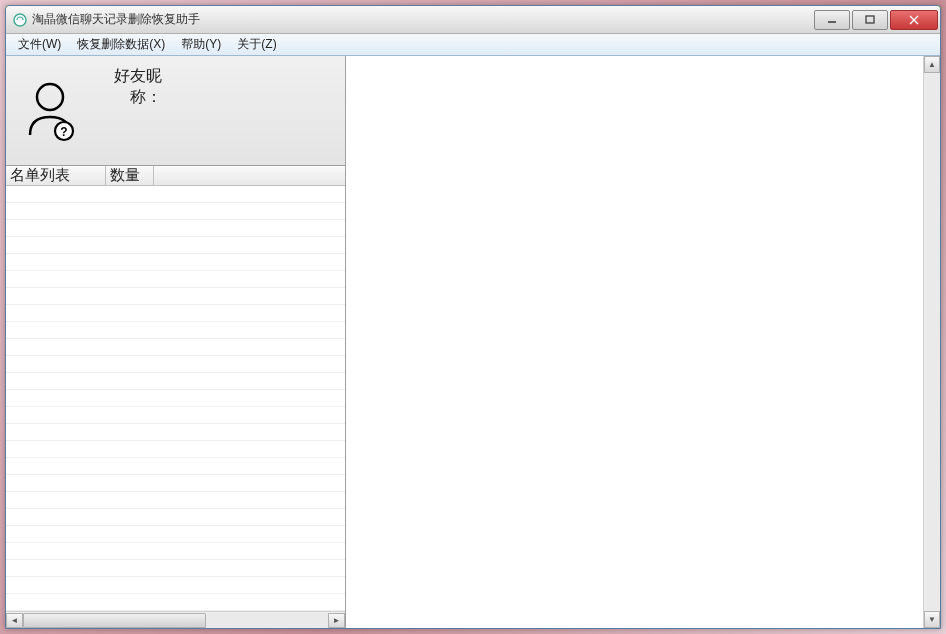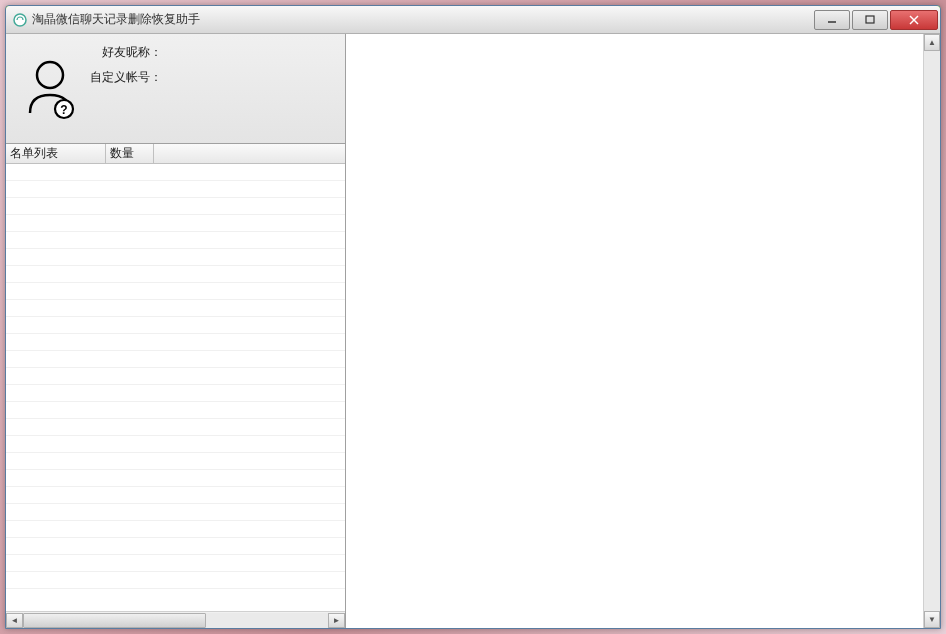--- a/index.html
+++ b/index.html
@@ -110,39 +110,39 @@
     }
     .info-fields {
       flex: 1;
       display: flex;
       flex-direction: column;
       gap: 8px;
       padding-top: 2px;
     }
     .info-row {
       display: flex;
-      font-size: 12px;
+      font-size: 16px;
       color: #222;
     }
     .info-label {
       width: 72px;
       text-align: right;
     }
     .table-header {
       height: 20px;
       background: linear-gradient(to bottom, #fafafa, #e8e8e8);
       border-bottom: 1px solid #c0c0c0;
       display: flex;
     }
     .th {
       border-right: 1px solid #c0c0c0;
       padding: 2px 4px;
       display: flex;
       align-items: center;
-      font-size: 12px;
+      font-size: 15px;
       color: #222;
       overflow: hidden;
     }
     .th-1 { width: 100px; }
     .th-2 { width: 48px; text-align: center; }
     .th-3 { flex: 1; }
     .search-icon-small {
       margin-left: auto;
       width: 18px;
       height: 14px;
@@ -249,41 +249,43 @@
       </div>
       <div class="win-btn close">
         <svg width="10" height="10">
             <line x1="1" y1="1" x2="9" y2="9" stroke="#fff" stroke-width="1.5"></line>
             <line x1="9" y1="1" x2="1" y2="9" stroke="#fff" stroke-width="1.5"></line>
           </svg>
       </div>
     </div>
   </div>
 
+  <div class="menubar">
+    <div class="menu-item">文件(W)</div>
+    <div class="menu-item">恢复删除数据(X)</div>
+    <div class="menu-item">帮助(Y)</div>
+    <div class="menu-item">关于(Z)</div>
+  </div>
 
   <div class="content">
     <div class="left-panel">
       <div class="info-panel">
         <div class="avatar">
           <svg width="56" height="64" viewBox="0 0 56 64">
             <circle cx="28" cy="18" r="13" fill="none" stroke="#000" stroke-width="2.5"></circle>
             <path d="M8 56 Q8 38 28 38 Q48 38 48 56" fill="none" stroke="#000" stroke-width="2.5"></path>
             <circle cx="42" cy="52" r="9" fill="#fff" stroke="#000" stroke-width="2.2"></circle>
             <text x="42" y="57" font-size="12" text-anchor="middle" fill="#000" font-weight="bold">?</text>
           </svg>
         </div>
         <div class="info-fields">
           <div class="info-row">
             <span class="info-label">好友昵称：</span>
             <span></span>
           </div>
-          <div class="info-row">
-            <span class="info-label">自定义帐号：</span>
-            <span></span>
-          </div>
         </div>
       </div>
 
       <div class="table-header">
         <div class="th th-1">
           <span>名单列表</span>
         </div>
         <div class="th th-2">
           <span>数量</span>
         </div>

